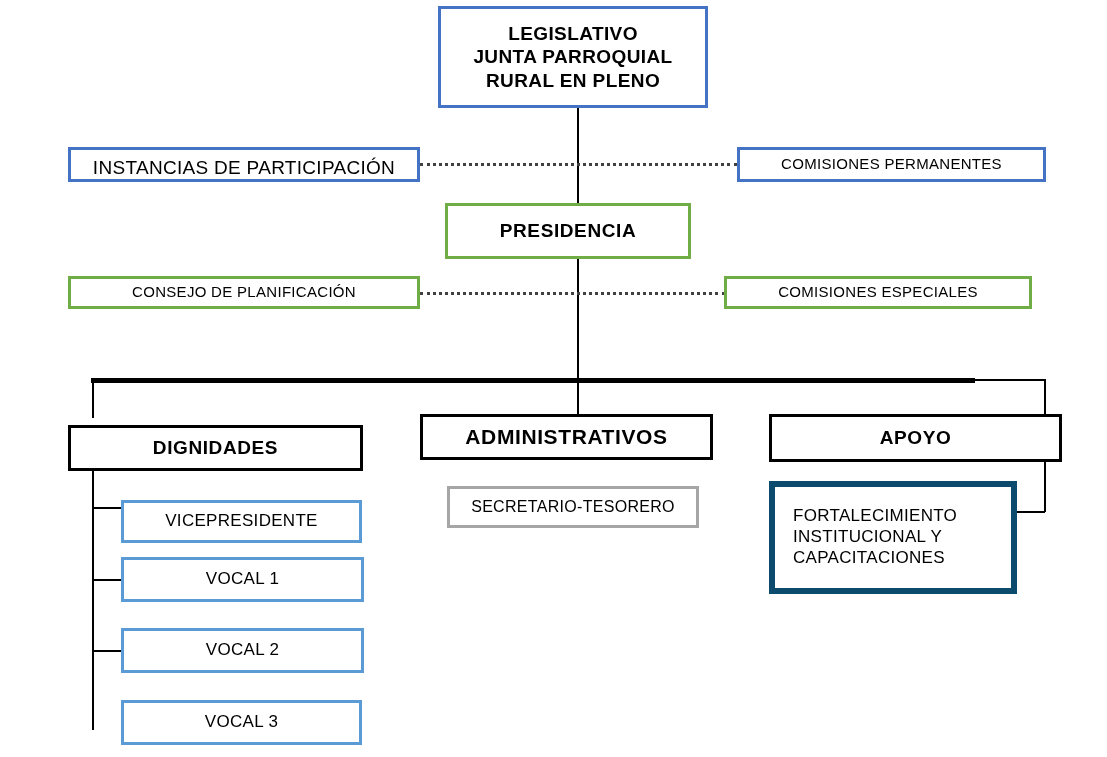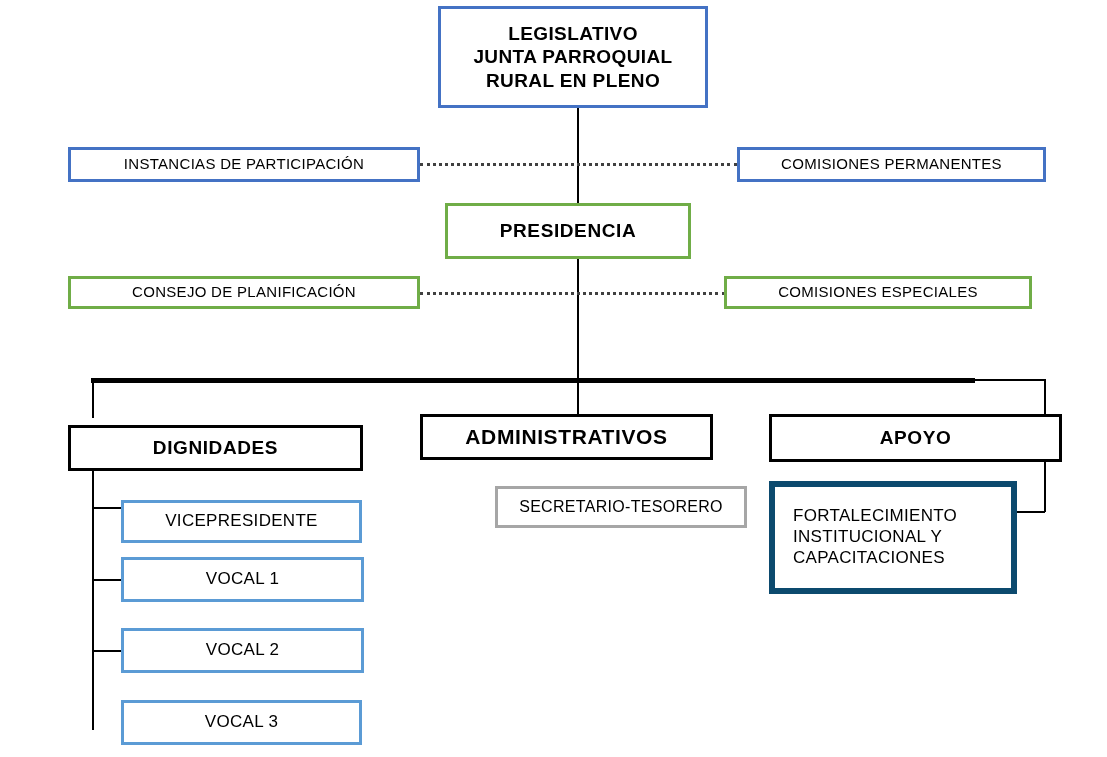--- a/index.html
+++ b/index.html
@@ -32,21 +32,21 @@
     display: block;
     width: 100%;
     line-height: 1.22;
     white-space: pre-line;
   }
   
   .b-blue      { border: 3px solid #4472C4; }
   .b-lightblue { border: 3px solid #5B9BD5; }
   .b-green     { border: 3px solid #70AD47; }
   .b-black     { border: 3px solid #000000; }
-  .b-gray      { border: 3px solid #A6A6A6; margin-left: 48px; }
+  .b-gray      { border: 3px solid #A6A6A6; }
   .b-orange    { border: 6px solid #0c4a6e; }
 
   .bold   { font-weight: bold; text-align: center; }
   .normal { font-weight: normal; }
 
   .t-left { justify-content: flex-start; text-align: left; padding-left: 18px; }
 
   
   .conn {
     position: absolute;
@@ -90,21 +90,21 @@
 
   <div class="conn v-line" style="left:1044px; top:461px; height:51px;"></div>
   <div class="conn h-line" style="left:1015px; top:511px; width:30px;"></div>
 
   <div class="node b-blue bold" style="left:438px; top:6px; width:270px; height:102px; font-size:19px; letter-spacing:0.4px;">
     <span class="label">LEGISLATIVO
 JUNTA PARROQUIAL
 RURAL EN PLENO</span>
   </div>
 
-  <div class="node b-blue normal" style="left:68px; top:147px; width:352px; height:35px; font-size:15px; letter-spacing:0.3px;">
+  <div class="node b-blue normal" style="left:68px; top:147px; width:352px; height:35px; font-size:19px; letter-spacing:0.3px;align-items:flex-end;">
     <span class="label">INSTANCIAS  DE PARTICIPACIÓN</span>
   </div>
 
   <div class="node b-blue normal" style="left:737px; top:147px; width:309px; height:35px; font-size:15px; letter-spacing:0.3px;">
     <span class="label">COMISIONES  PERMANENTES</span>
   </div>
 
   <div class="node b-green bold" style="left:445px; top:203px; width:246px; height:56px; font-size:19px; letter-spacing:0.6px;">
     <span class="label">PRESIDENCIA</span>
   </div>

